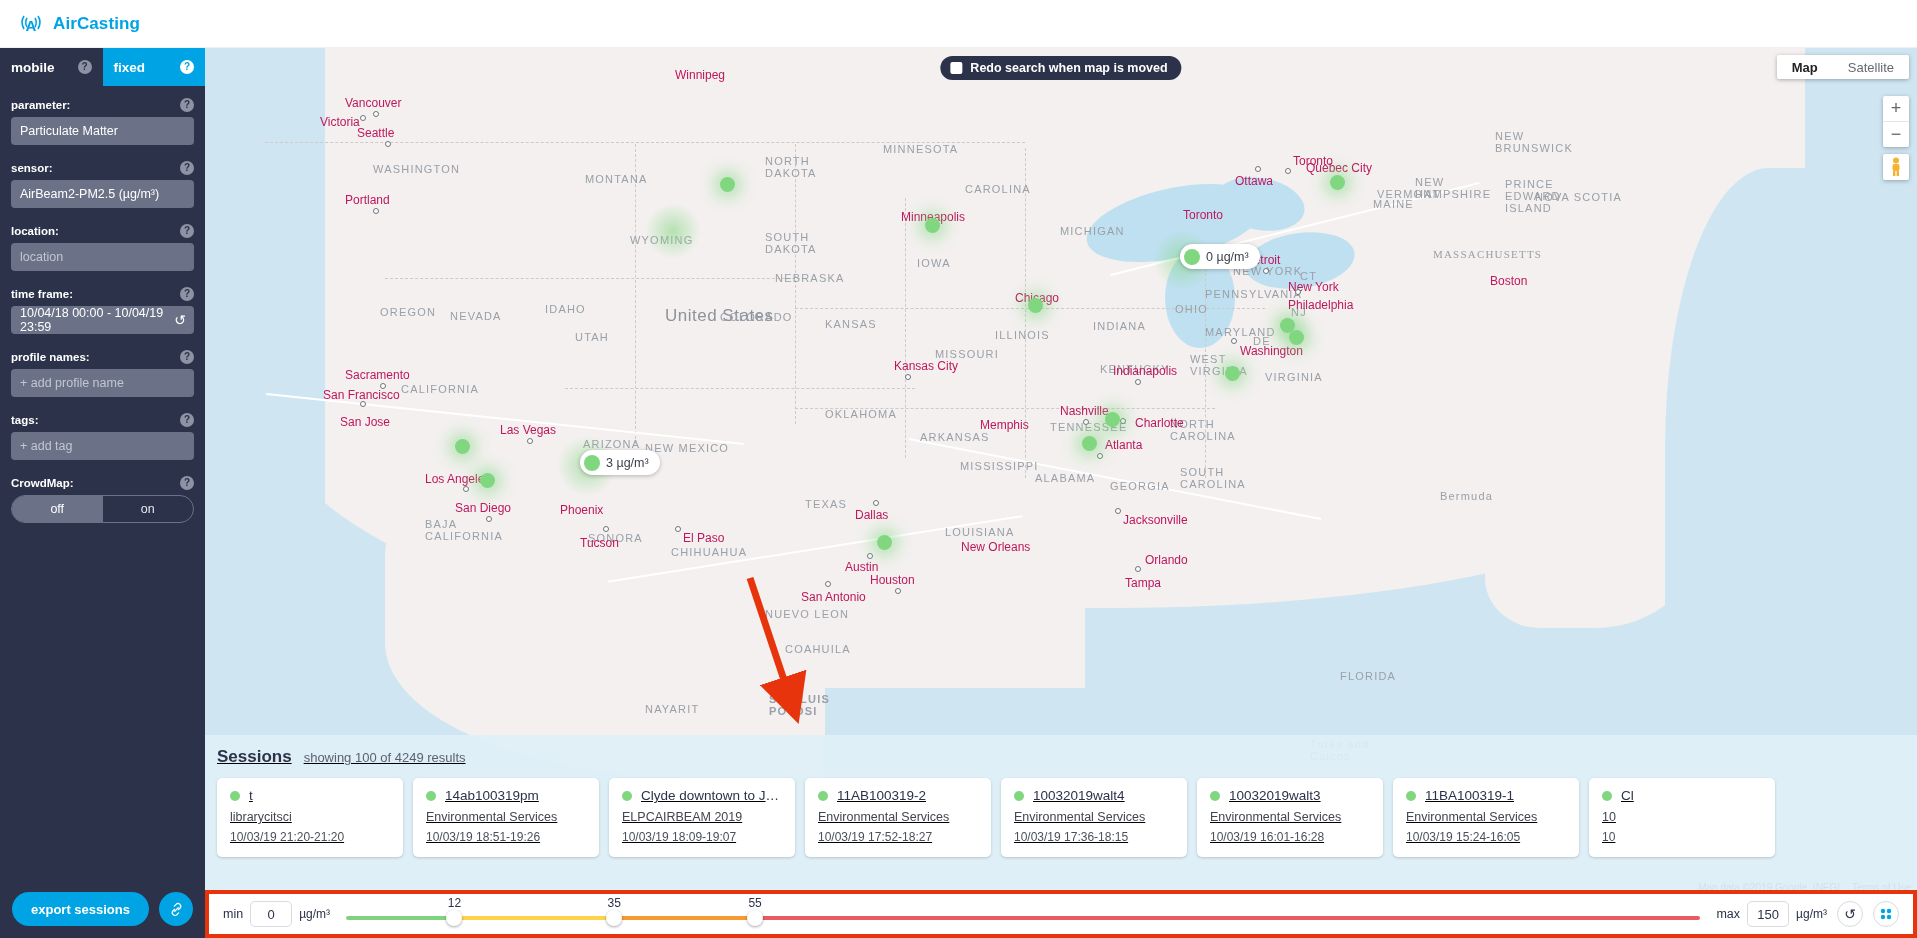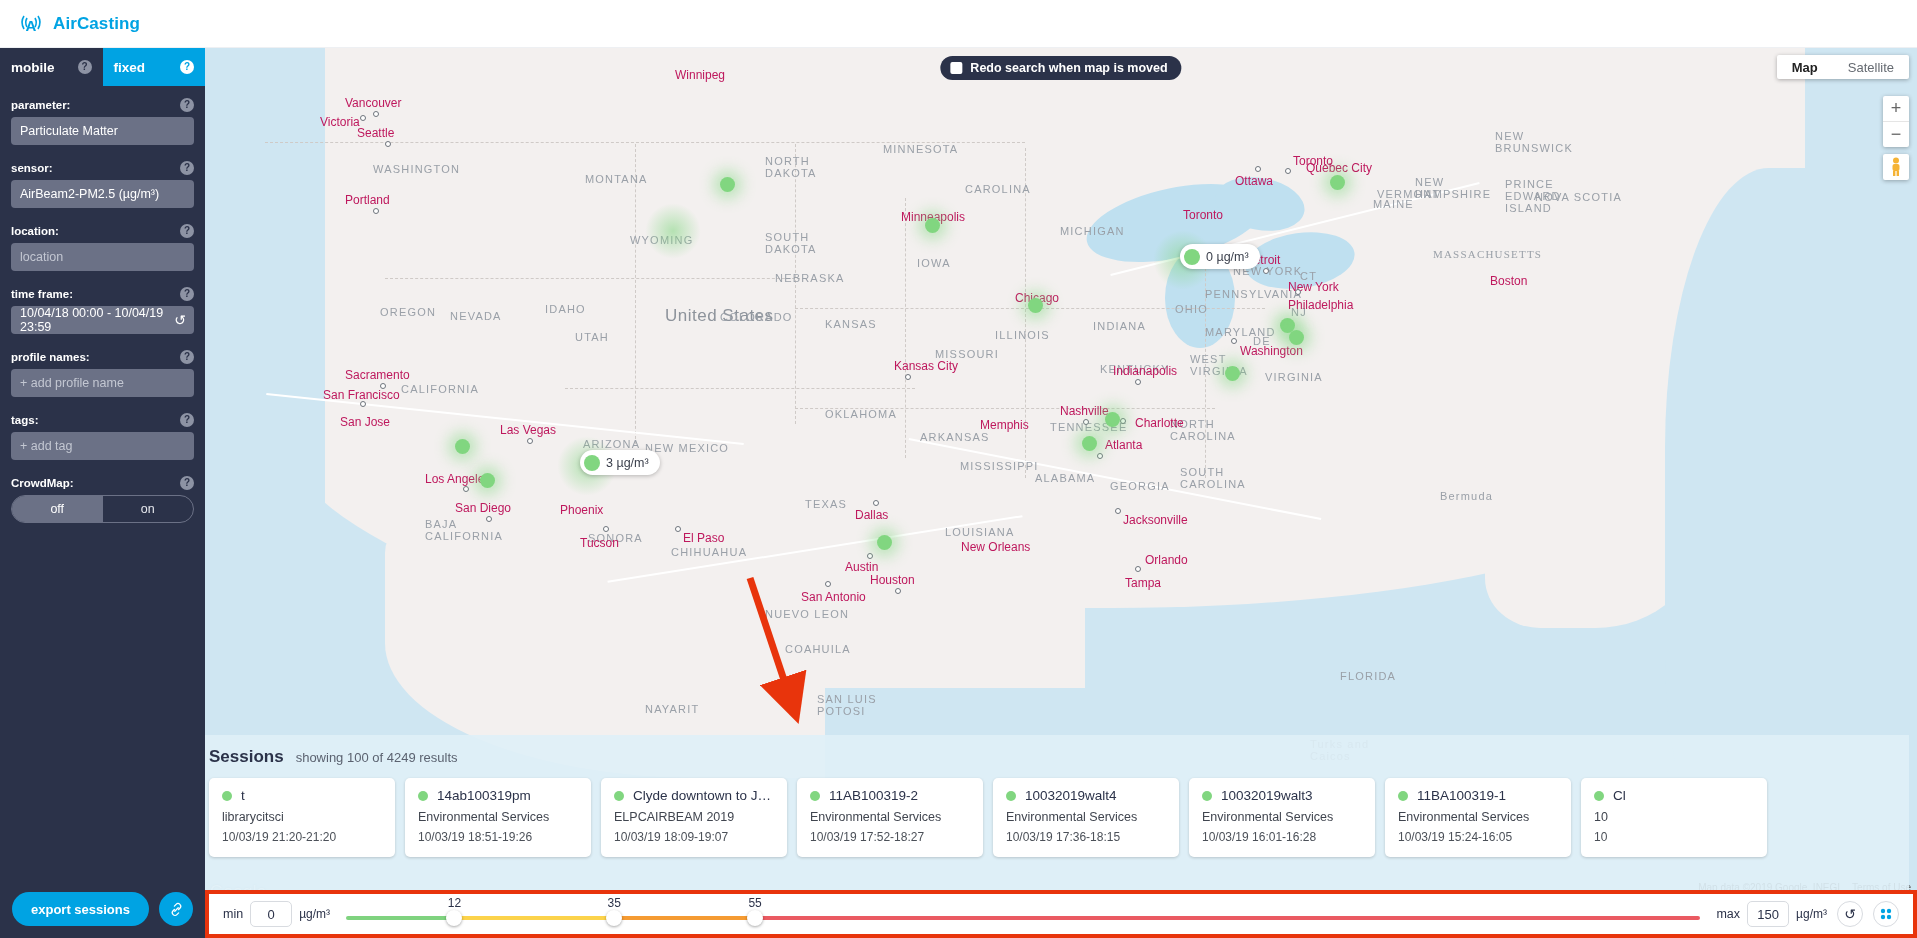--- a/index.html
+++ b/index.html
@@ -183,22 +183,22 @@
     position: absolute; left: 5px; bottom: 36px; color: #fff; font-size: 17px;
     text-shadow: 0 0 2px rgba(0,0,0,.35); z-index: 18; letter-spacing: .3px;
   }
   .attribution {
     position: absolute; right: 0; bottom: 45px; z-index: 18;
     font-size: 10px; color: #555; display: flex; gap: 12px; padding-right: 6px;
   }
 
   
   .sessions {
-    position: absolute; left: 197px; bottom: 48px; width: 1712px; height: 155px;
-    background: rgba(223,239,247,.9); z-index: 22; padding: 12px 0 0 8px;
+    position: absolute; left: 205px; bottom: 48px; width: 1712px; height: 155px;
+    background: rgba(223,239,247,.9); z-index: 22; padding: 12px 0 0 8px; text-decoration: underline;
   }
   .sessions-head { display: flex; align-items: baseline; gap: 12px; padding-left: 4px; }
   .sessions-title { font-size: 17px; font-weight: bold; color: #2b3249; }
   .sessions-sub { font-size: 13px; color: #5b6270; }
   .cards {
     display: flex; gap: 10px; margin-top: 11px; padding-left: 4px;
   }
   .card {
     width: 186px; height: 79px; background: #fff; border-radius: 5px;
     box-shadow: 0 1px 3px rgba(0,0,0,.18); padding: 10px 13px; flex: none;
@@ -471,21 +471,21 @@
     <div class="maplabel" style="left:1300px;top:130px;white-space:pre;">PRINCE
 EDWARD
 ISLAND</div>
     <div class="maplabel" style="left:1330px;top:143px;">NOVA SCOTIA</div>
     <div class="maplabel" style="left:220px;top:470px;white-space:pre;">BAJA
 CALIFORNIA</div>
     <div class="maplabel" style="left:383px;top:484px;">SONORA</div>
     <div class="maplabel" style="left:466px;top:498px;">CHIHUAHUA</div>
     <div class="maplabel" style="left:580px;top:595px;">COAHUILA</div>
     <div class="maplabel" style="left:560px;top:560px;">NUEVO LEON</div>
-    <div class="maplabel" style="left:612px;top:645px;white-space:pre;">SAN LUIS
+    <div class="maplabel" style="left:564px;top:645px;white-space:pre;font-weight:bold;">SAN LUIS
 POTOSI</div>
     <div class="maplabel" style="left:440px;top:655px;">NAYARIT</div>
     <div class="maplabel" style="left:1235px;top:442px;">Bermuda</div>
     <div class="maplabel" style="left:1105px;top:690px;white-space:pre;">Turks and
 Caicos</div>
     <div class="maplabel" style="left:1280px;top:740px;">Cuba</div>
 
     <div class="citylabel" style="left:140px;top:48px;">Vancouver</div>
     <div class="citydot" style="left:168px;top:63px;"></div>
     <div class="citylabel" style="left:115px;top:67px;">Victoria</div>

